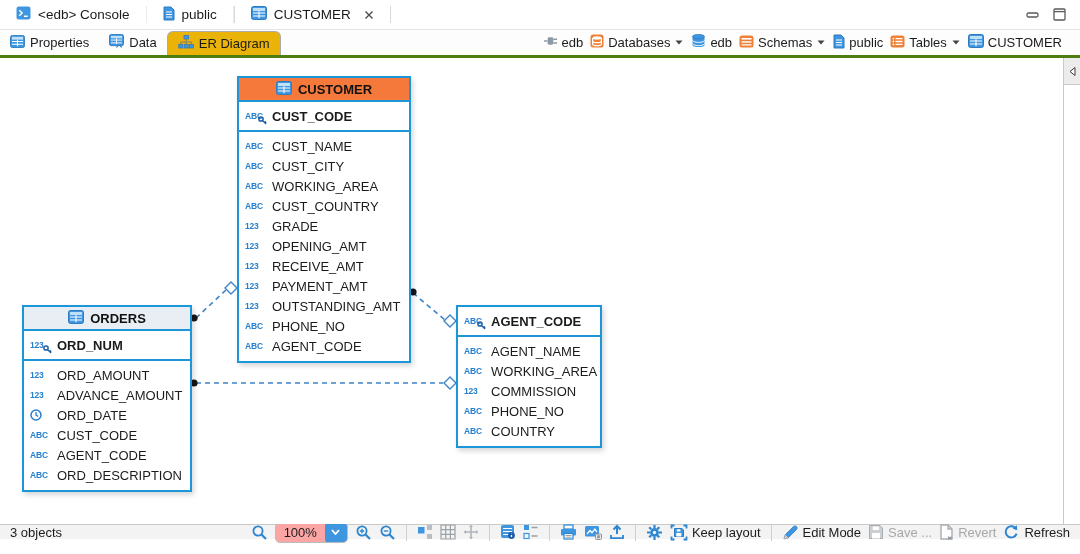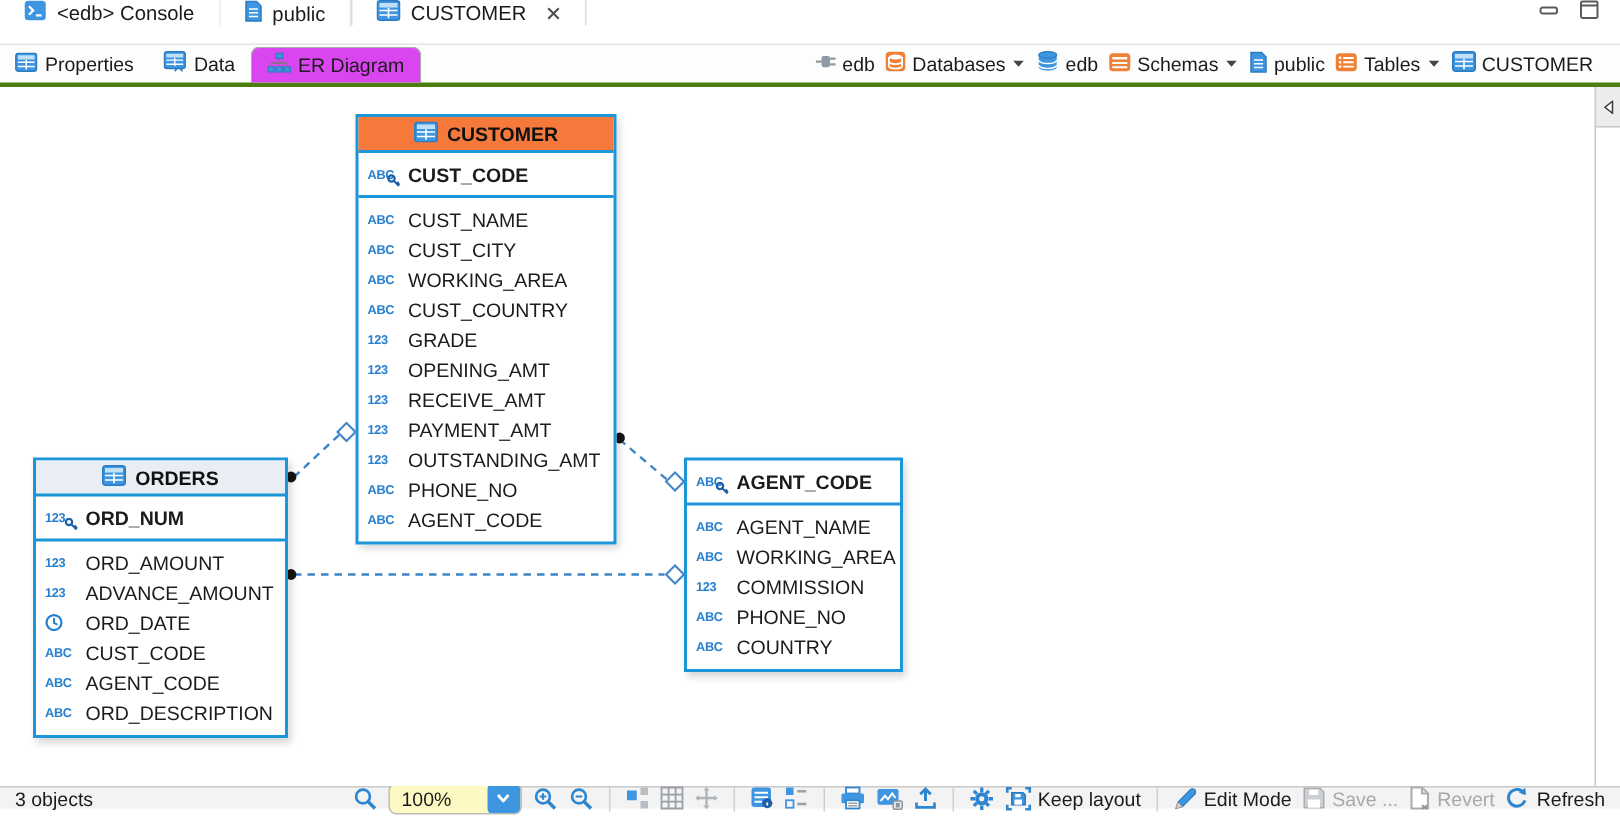--- a/index.html
+++ b/index.html
@@ -1,33 +1,33 @@
 <!DOCTYPE html>
 <html><head>
 <meta charset="utf-8">
 <style>
   * { box-sizing: border-box; margin: 0; padding: 0; }
   html,body { width:1080px; height:554px; overflow:hidden;
     font-family:"Liberation Sans", sans-serif; background:#fff; color:#1b1b1b; }
 
   
-  .tabbar { height:30px; display:flex; align-items:flex-start; background:#fff;
+  .tabbar { height:30px; display:flex; align-items:center; background:#fff;
     border-bottom:1px solid #e4e4e4; position:relative; }
   .etab { display:flex; align-items:center; gap:7px; padding:0 16px;
     font-size:13.5px; border-right:1px solid #ececec; cursor:default; }
   .etab.active { border-right:1px solid #d9d9d9; border-left:1px solid #d9d9d9; }
   .etab .close { display:flex; margin-left:6px; }
   .wincontrols { margin-left:auto; display:flex; align-items:center; gap:14px; padding:0 14px; }
   .wincontrols span { display:flex; }
 
   
   .toolbar { height:28px; display:flex; align-items:stretch; background:#fdfdfd;
     border-bottom:3px solid #4d7c0f; font-size:13px; }
   .vtab { display:flex; align-items:center; gap:5px; padding:0 10px; cursor:default; }
-  .vtab.active { background:#d946ef; border:1px solid #ababab; border-bottom:none;
+  .vtab.active { background:#eab308; border:1px solid #ababab; border-bottom:none;
     border-radius:6px 6px 0 0; margin-top:1px; }
   .crumbs { margin-left:auto; display:flex; align-items:center; gap:3px; padding-right:16px; }
   .crumb { display:flex; align-items:center; gap:4px; padding:0 2px; }
   .crumb .lbl { font-size:13px; }
   .caret { display:flex; margin:0 1px; }
 
   
   .canvas { position:relative; height:466px; background:#fff; }
   .wires { position:absolute; left:0; top:0; }
 
@@ -53,22 +53,22 @@
     display:flex; align-items:center; justify-content:center; cursor:pointer; }
 
   
   .statusbar { height:15px; background:#f3f3f3; border-top:1px solid #c9c9c9;
     display:flex; align-items:center; padding:0 10px; font-size:13px; }
   .sb-right { margin-left:auto; display:flex; align-items:center; gap:7px; }
   .sbtn { display:flex; align-items:center; gap:4px; cursor:pointer; }
   .sbtn .t { font-size:13px; }
   .sbtn.disabled .t { color:#a8a8a8; }
   .sep { width:1px; height:18px; background:#cfcfcf; margin:0 3px; }
-  .combo { display:flex; align-items:center; background:#fef9c3; border:1px solid #bcbcbc;
-    border-radius:5px; height:21px; overflow:hidden;gap:16px; }
+  .combo { display:flex; align-items:center; background:#fca5a5; border:1px solid #bcbcbc;
+    border-radius:5px; height:21px; overflow:hidden; }
   .combo .v { padding:0 8px; font-size:13px; }
   .combo .b { width:22px; height:21px; background:#3e96e0; border-radius:4px;
     display:flex; align-items:center; justify-content:center; }
 </style>
 </head>
 <body>
 
 <div class="tabbar">
   <div class="etab">
     <span>

